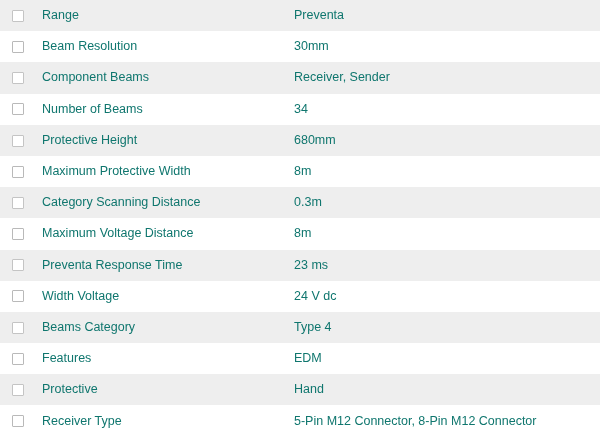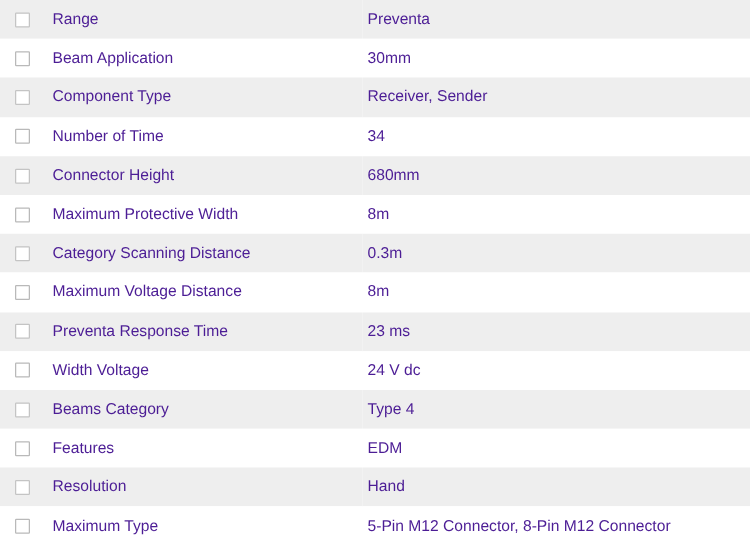--- a/index.html
+++ b/index.html
@@ -26,21 +26,21 @@
     background: #eeeeee;
   }
   .spec-table tr.even {
     background: #ffffff;
   }
   .spec-table td {
     padding: 0;
     vertical-align: middle;
     font-size: 12.5px;
     line-height: 1.2;
-    color: #4c1d95;
+    color: #0f766e;
   }
   td.col-check {
     width: 36px;
     text-align: center;
   }
   td.col-label {
     width: 248px;
     padding-left: 6px;
   }
   td.col-value {
@@ -66,36 +66,36 @@
 
 <table class="spec-table">
   <tbody>
       <tr class="odd">
         <td class="col-check"><span class="checkbox"></span></td>
         <td class="col-label">Range</td>
         <td class="col-value">Preventa</td>
       </tr>
       <tr class="even">
         <td class="col-check"><span class="checkbox"></span></td>
-        <td class="col-label">Beam Application</td>
+        <td class="col-label">Beam Resolution</td>
         <td class="col-value">30mm</td>
       </tr>
       <tr class="odd">
         <td class="col-check"><span class="checkbox"></span></td>
-        <td class="col-label">Component Type</td>
+        <td class="col-label">Component Beams</td>
         <td class="col-value">Receiver, Sender</td>
       </tr>
       <tr class="even">
         <td class="col-check"><span class="checkbox"></span></td>
-        <td class="col-label">Number of Time</td>
+        <td class="col-label">Number of Beams</td>
         <td class="col-value">34</td>
       </tr>
       <tr class="odd">
         <td class="col-check"><span class="checkbox"></span></td>
-        <td class="col-label">Connector Height</td>
+        <td class="col-label">Protective Height</td>
         <td class="col-value">680mm</td>
       </tr>
       <tr class="even">
         <td class="col-check"><span class="checkbox"></span></td>
         <td class="col-label">Maximum Protective Width</td>
         <td class="col-value">8m</td>
       </tr>
       <tr class="odd">
         <td class="col-check"><span class="checkbox"></span></td>
         <td class="col-label">Category Scanning Distance</td>
@@ -121,22 +121,22 @@
         <td class="col-label">Beams Category</td>
         <td class="col-value">Type 4</td>
       </tr>
       <tr class="even">
         <td class="col-check"><span class="checkbox"></span></td>
         <td class="col-label">Features</td>
         <td class="col-value">EDM</td>
       </tr>
       <tr class="odd">
         <td class="col-check"><span class="checkbox"></span></td>
-        <td class="col-label">Resolution</td>
+        <td class="col-label">Protective</td>
         <td class="col-value">Hand</td>
       </tr>
       <tr class="even">
         <td class="col-check"><span class="checkbox"></span></td>
-        <td class="col-label">Maximum Type</td>
+        <td class="col-label">Receiver Type</td>
         <td class="col-value">5-Pin M12 Connector, 8-Pin M12 Connector</td>
       </tr>
     </tbody>
 </table>
 
 </body></html>

